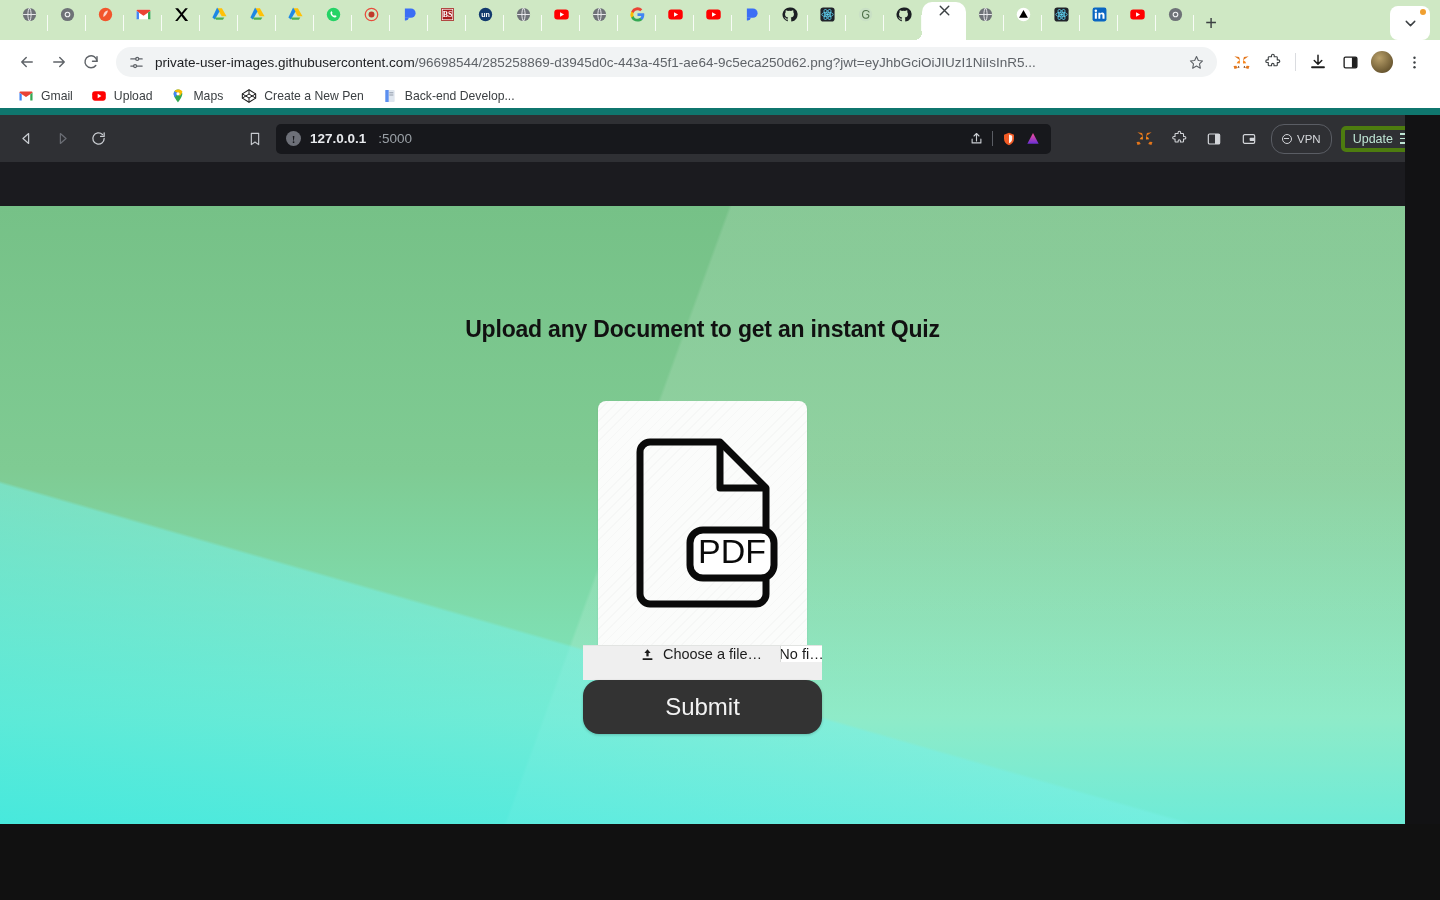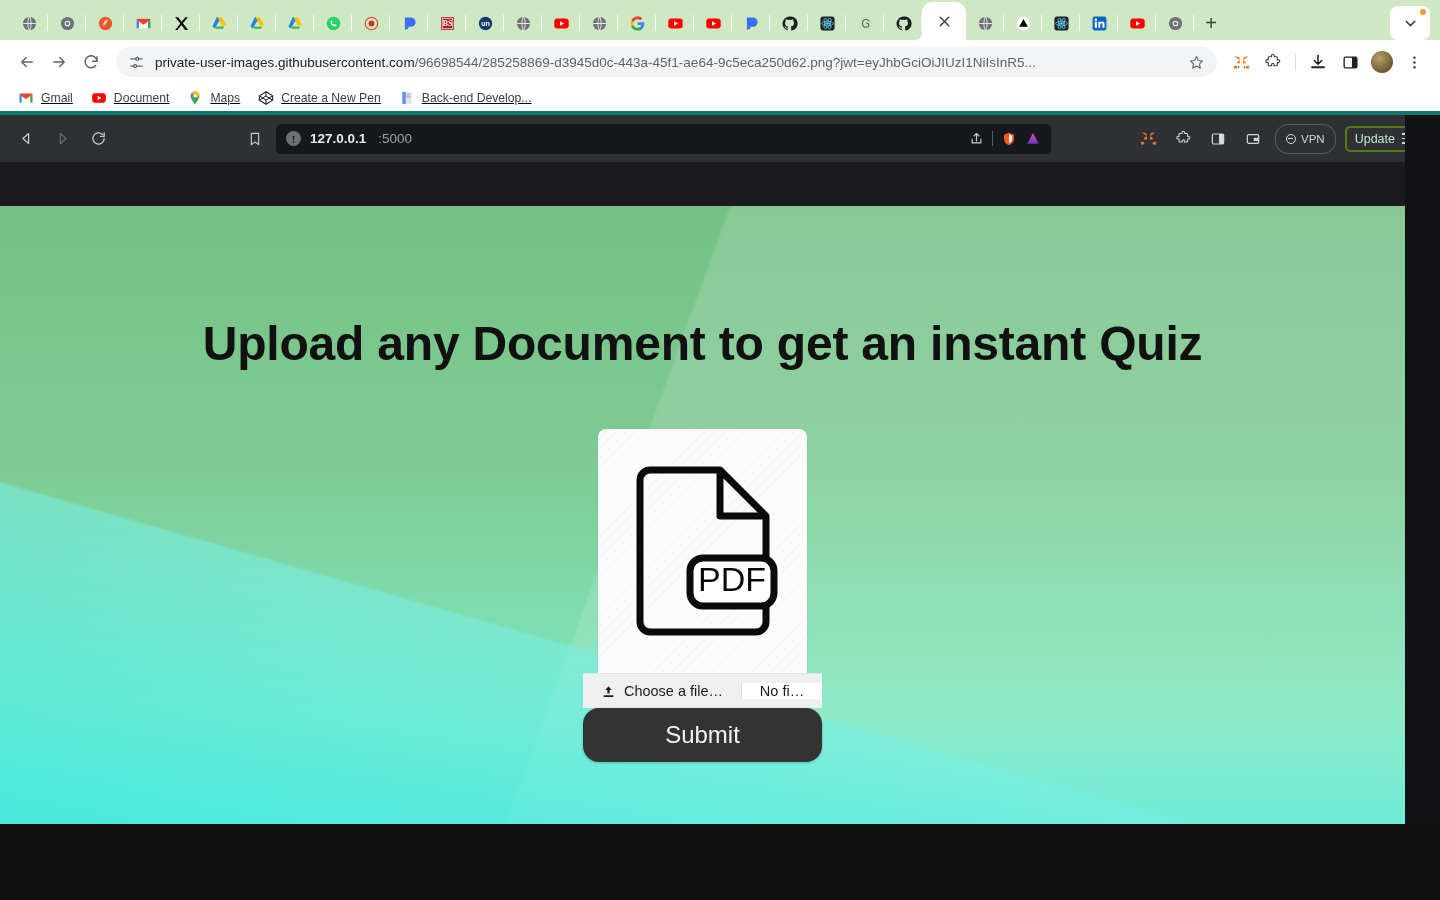--- a/index.html
+++ b/index.html
@@ -22,21 +22,20 @@
     background: #cfe8c4;
     display: flex;
     align-items: flex-end;
     padding: 0 6px 0 10px;
     position: relative;
   }
   .tab {
     width: 38px;
     height: 34px;
     display: flex;
-    align-items: center;
     justify-content: center;
     position: relative;
     flex: 0 0 auto;
   }
   .tab::after {
     content: "";
     position: absolute;
     right: 0; top: 9px;
     width: 1px; height: 16px;
     background: #ffffff;
@@ -135,22 +134,21 @@
   }
 
   
   .bm-bar {
     height: 31px;
     background: #ffffff;
     display: flex;
     align-items: center;
     padding: 0 10px;
     gap: 2px;
-    border-bottom: 4px solid #0f766e;
-    text-decoration: underline;
+    border-bottom: 7px solid #0f766e;
   }
   .bm {
     display: flex; align-items: center; gap: 7px;
     padding: 4px 8px;
     border-radius: 4px;
     font-size: 12.2px;
     color: #3c4043;
     white-space: nowrap;
   }
   .bm .bmico { width: 16px; height: 16px; display:block; flex:0 0 auto;}
@@ -240,21 +238,21 @@
     width: 10px; height: 10px; border-radius: 50%;
     border: 1.6px solid #d4d6da;
     position: relative;
   }
   .vpn-dot::after {
     content:""; position:absolute; left:1px; top:3px;
     width:5px; height:1.6px; background:#d4d6da;
   }
   .update-pill {
     height: 26px;
-    border: 2px solid #4d7c0f;
+    border: 4px solid #4d7c0f;
     border-radius: 5px;
     display: flex; align-items: center;
     gap: 7px;
     padding: 4px 8px;
     color: #bfe6d4;
     font-size: 12.5px;
     flex: 0 0 auto;
     text-align: center;
   }
   .hamburger { display: flex; flex-direction: column; gap: 3px; }
@@ -283,21 +281,21 @@
   .page-wash {
     position: absolute; inset: 0;
     background: linear-gradient(196deg, rgba(255,255,255,0) 62%, rgba(120,240,230,0.55) 62.3%, rgba(60,232,222,0.85) 100%);
     pointer-events: none;
   }
 
   .page-title {
     position: relative;
     z-index: 2;
     margin-top: 110px;
-    font-size: 48px;
+    font-size: 23px;
     font-weight: 700;
     color: #111111;
     letter-spacing: -0.2px;
     text-align: center;
   }
 
   
   .upload-card {
     position: relative;
     z-index: 2;
@@ -318,26 +316,27 @@
     width: 239px;
     height: 244px;
     display: flex;
     align-items: center;
     justify-content: center;
   }
   .file-row {
     width: 239px;
     height: 35px;
     display: flex;
-    align-items: center;
+    align-items: flex-start;
     border-top: 1px solid #e2e4e2;
     background: #efefef;
     font-size: 14.5px;
     color: #1b1b1b;
     overflow: hidden;
+    padding-left: 39px;
   }
   .choose-btn {
     flex: 0 0 159px;
     display: flex;
     align-items: center;
     justify-content: center;
     gap: 8px;
     background: #efefef;
     border-right: 1px solid #d7d9d7;
   }
@@ -686,21 +685,21 @@
           <path d="M21.8 7v11.6h-3.4V9.3z" fill="#34a853"></path>
           <path d="M5.6 18.6V9.3l6.4 4.4 6.4-4.4v9.3z" fill="#fbbc04" opacity=".0"></path>
         </svg>
         <span>Gmail</span>
       </div>
       <div class="bm">
         <svg class="bmico" viewBox="0 0 24 24">
           <rect x="1.8" y="5" width="20.4" height="14" rx="4.2" fill="#ff0000"></rect>
           <path d="M10 8.8l5.6 3.2L10 15.2z" fill="#fff"></path>
         </svg>
-        <span>Document</span>
+        <span>Upload</span>
       </div>
       <div class="bm">
         <svg class="bmico" viewBox="0 0 24 24">
           <path d="M12 2.3c-3.6 0-6.5 2.9-6.5 6.5 0 4.8 6.5 12.9 6.5 12.9s6.5-8.1 6.5-12.9c0-3.6-2.9-6.5-6.5-6.5z" fill="#34a853"></path>
           <path d="M12 2.3c-2.2 0-4.1 1.1-5.3 2.7l8.1 7.1c1.8-2.3 3.7-5 3.7-6.9l-.1-.4A6.5 6.5 0 0 0 12 2.3z" fill="#fbbc04"></path>
           <path d="M6.7 5C5.9 6 5.5 7.3 5.5 8.8c0 1.6.8 3.5 1.8 5.3l5-6.1z" fill="#4285f4"></path>
           <circle cx="12" cy="8.8" r="2.4" fill="#fff"></circle>
         </svg>
         <span>Maps</span>
       </div>

